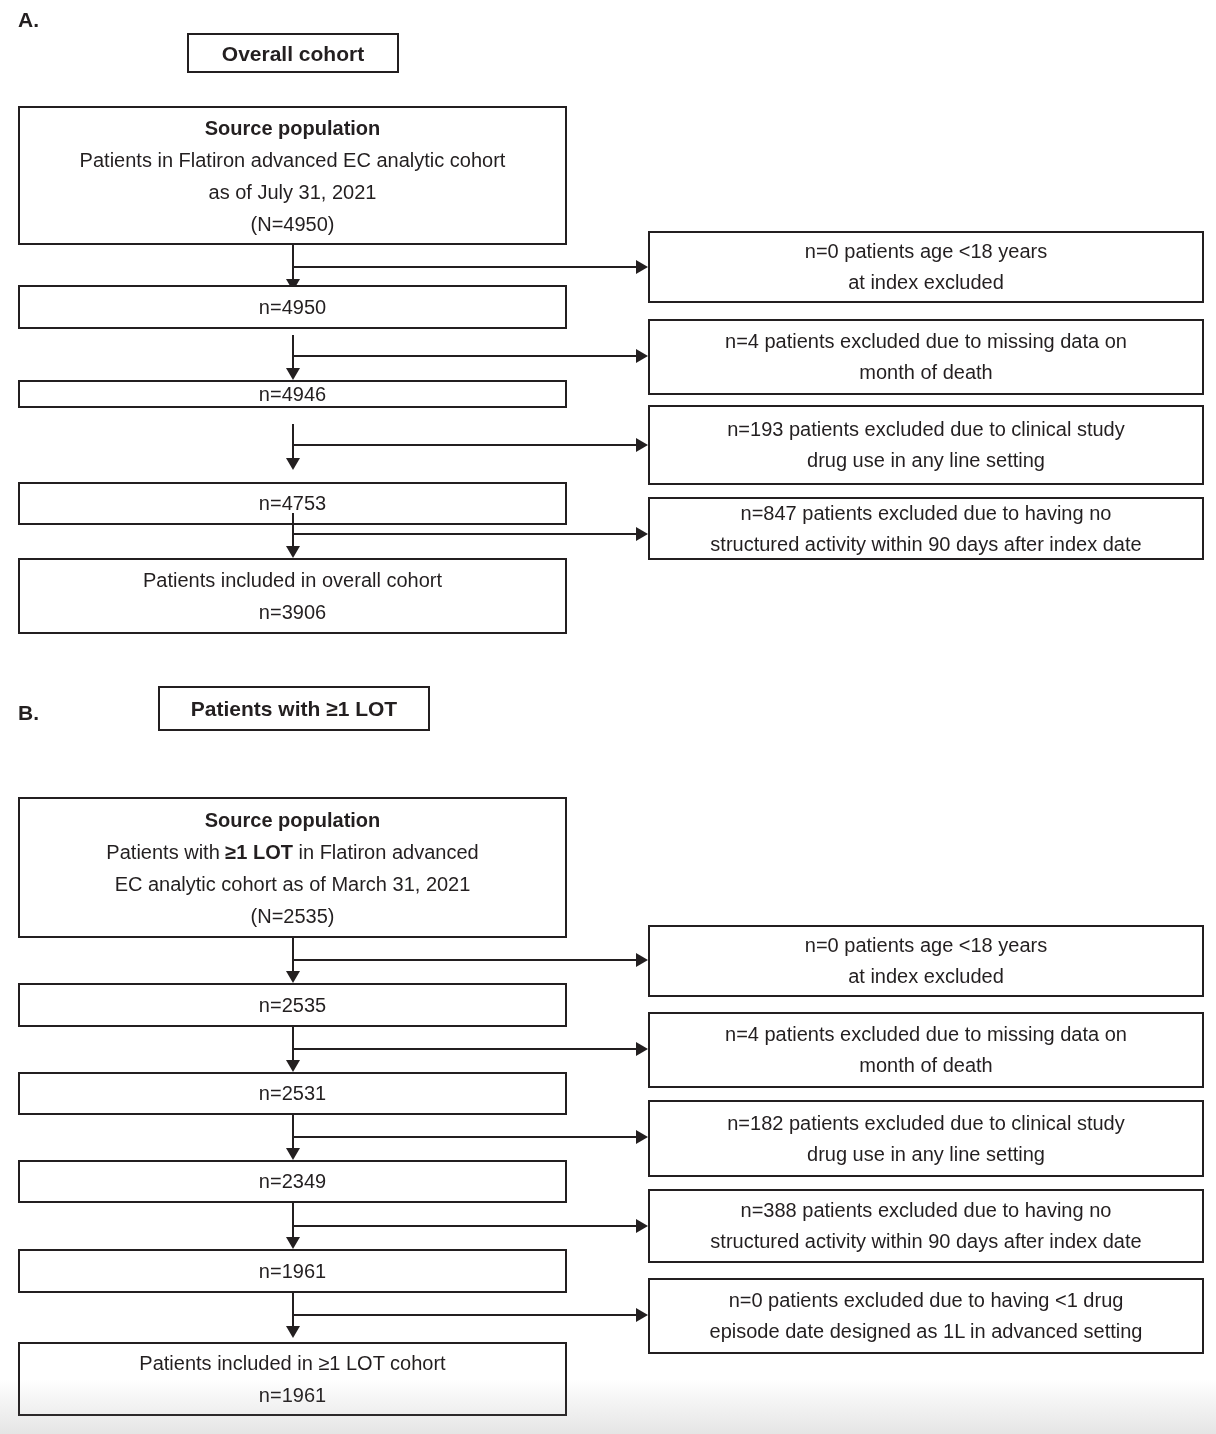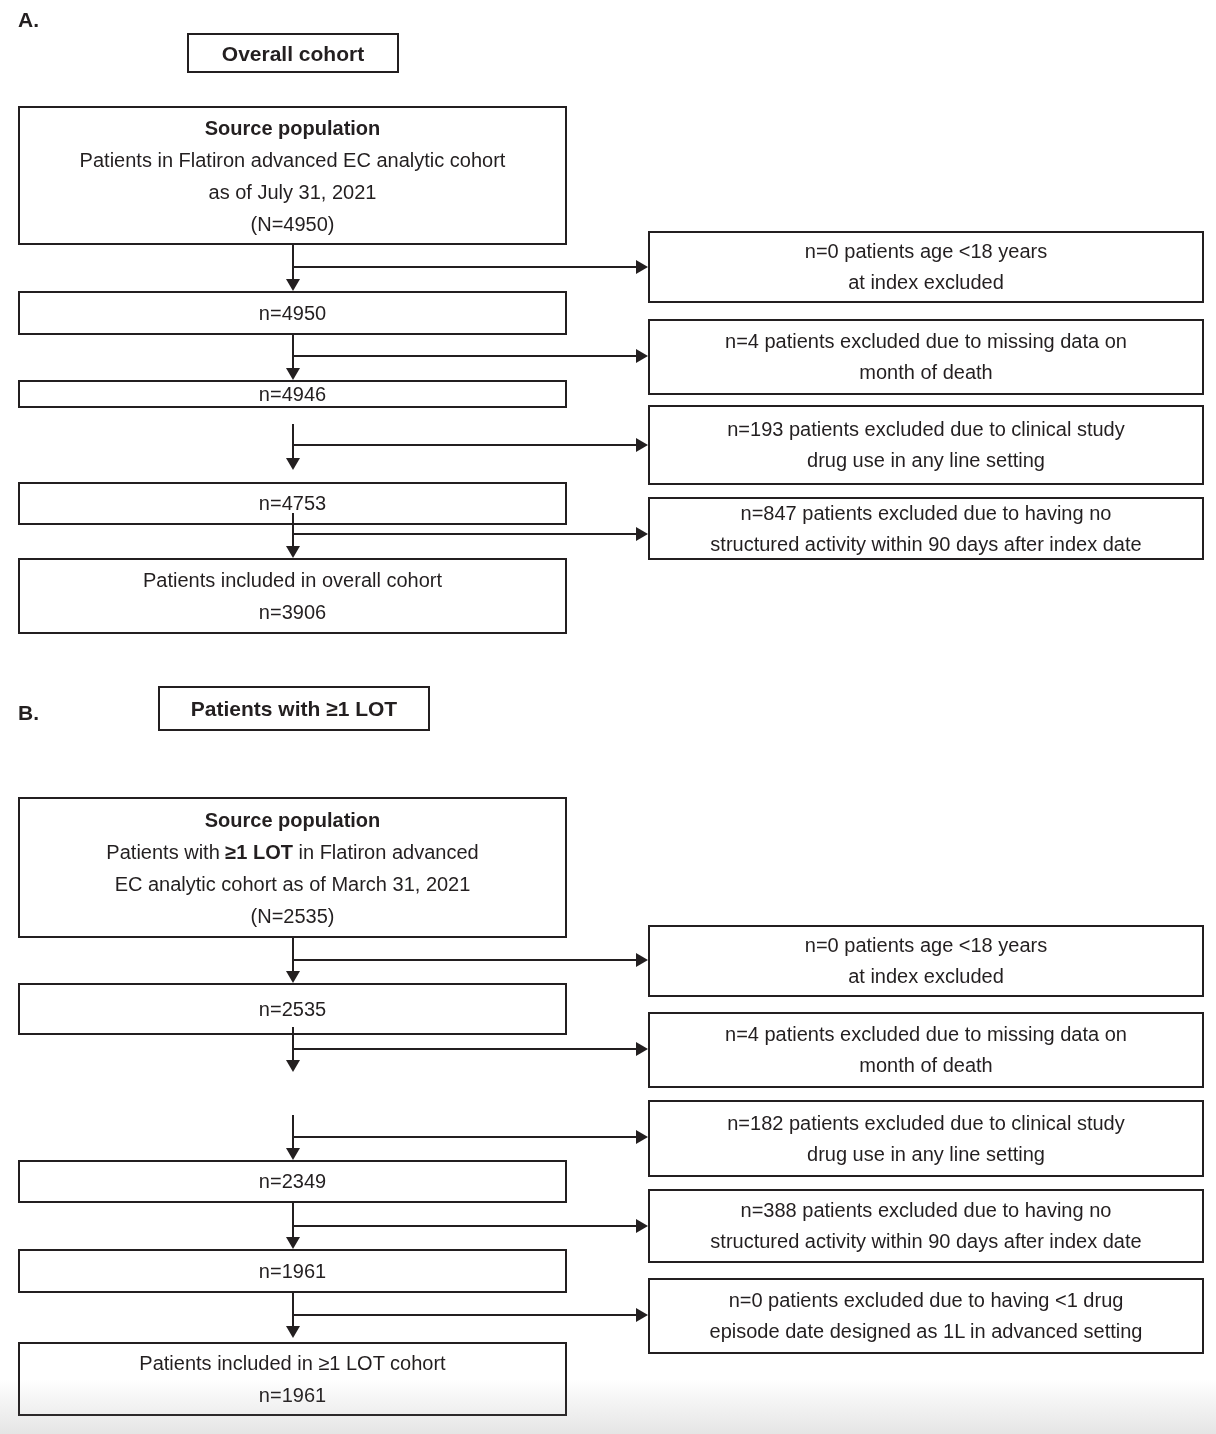--- a/index.html
+++ b/index.html
@@ -88,21 +88,21 @@
     <div>Patients in Flatiron advanced EC analytic cohort</div>
     <div>as of July 31, 2021</div>
     <div>(N=4950)</div>
   </div>
 
   <div class="vline" style="top:245px; height:35px;"></div>
   <div class="arrow-down" style="top:279px;"></div>
   <div class="hline" style="top:265.75px;"></div>
   <div class="arrow-right" style="top:260px;"></div>
 
-  <div class="box col-left" style="top:291px; height:44px;">
+  <div class="box col-left" style="top:285px; height:44px;">
     <span>n=4950</span>
   </div>
 
   <div class="vline" style="top:335px; height:33px;"></div>
   <div class="arrow-down" style="top:368px;"></div>
   <div class="hline" style="top:354.75px;"></div>
   <div class="arrow-right" style="top:349px;"></div>
 
   <div class="box col-left" style="top:380px; height:28px;">
     <span>n=4946</span>
@@ -155,29 +155,32 @@
     <div><span>Patients with </span><span class="bold">≥1 LOT</span><span> in Flatiron advanced</span></div>
     <div>EC analytic cohort as of March 31, 2021</div>
     <div>(N=2535)</div>
   </div>
 
   <div class="vline" style="top:938px; height:33px;"></div>
   <div class="arrow-down" style="top:971px;"></div>
   <div class="hline" style="top:958.75px;"></div>
   <div class="arrow-right" style="top:953px;"></div>
 
-  <div class="box col-left" style="top:983px; height:52px;">
+  <div class="box col-left" style="top:983px; height:44px;">
     <span>n=2535</span>
   </div>
 
   <div class="vline" style="top:1027px; height:33px;"></div>
   <div class="arrow-down" style="top:1060px;"></div>
   <div class="hline" style="top:1047.75px;"></div>
   <div class="arrow-right" style="top:1042px;"></div>
 
+  <div class="box col-left" style="top:1072px; height:43px;">
+    <span>n=2531</span>
+  </div>
 
   <div class="vline" style="top:1115px; height:33px;"></div>
   <div class="arrow-down" style="top:1148px;"></div>
   <div class="hline" style="top:1135.75px;"></div>
   <div class="arrow-right" style="top:1130px;"></div>
 
   <div class="box col-left" style="top:1160px; height:43px;">
     <span>n=2349</span>
   </div>
 

